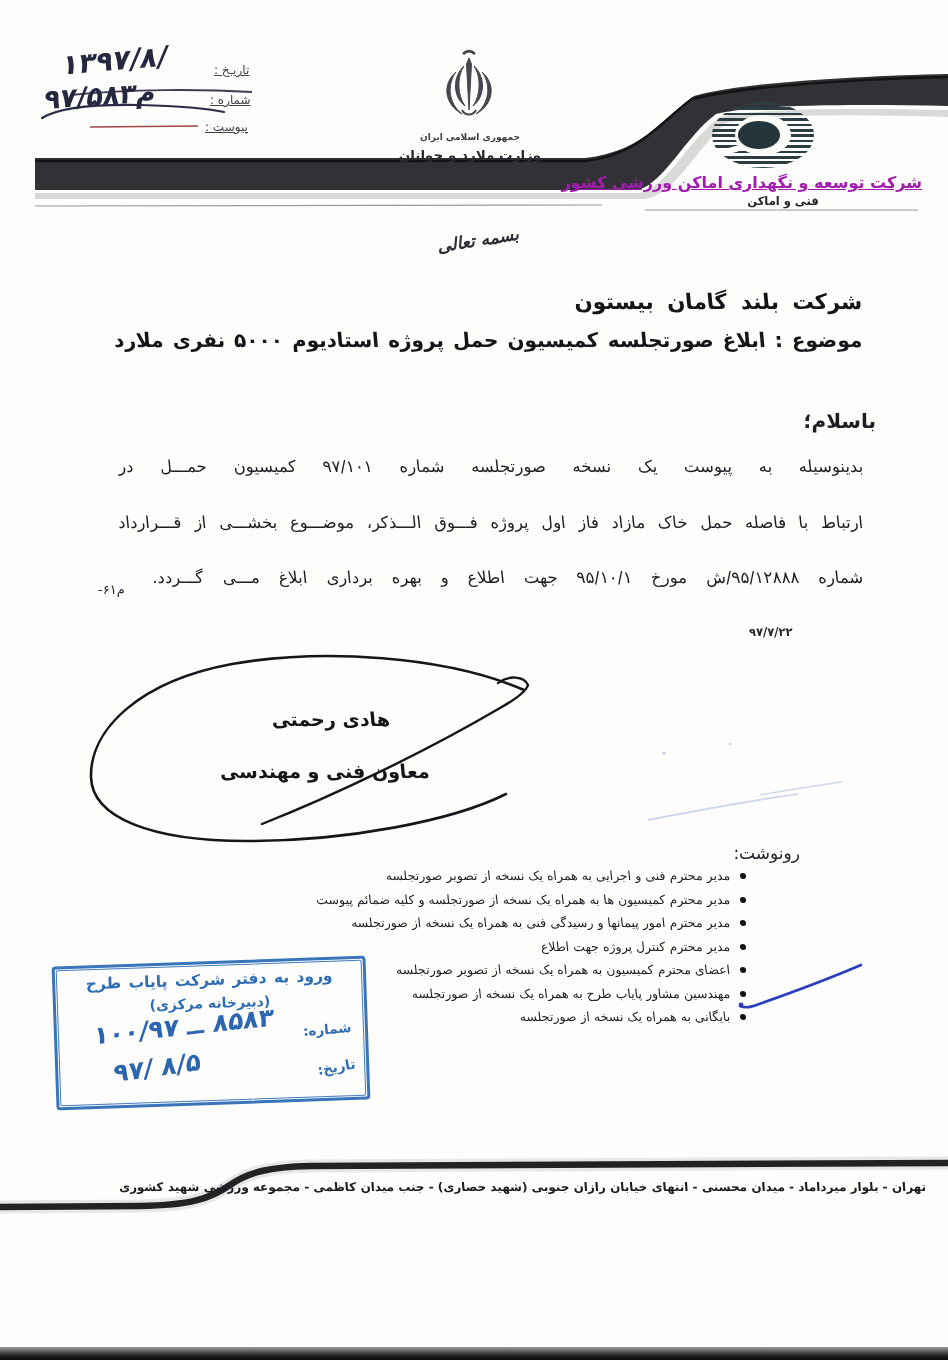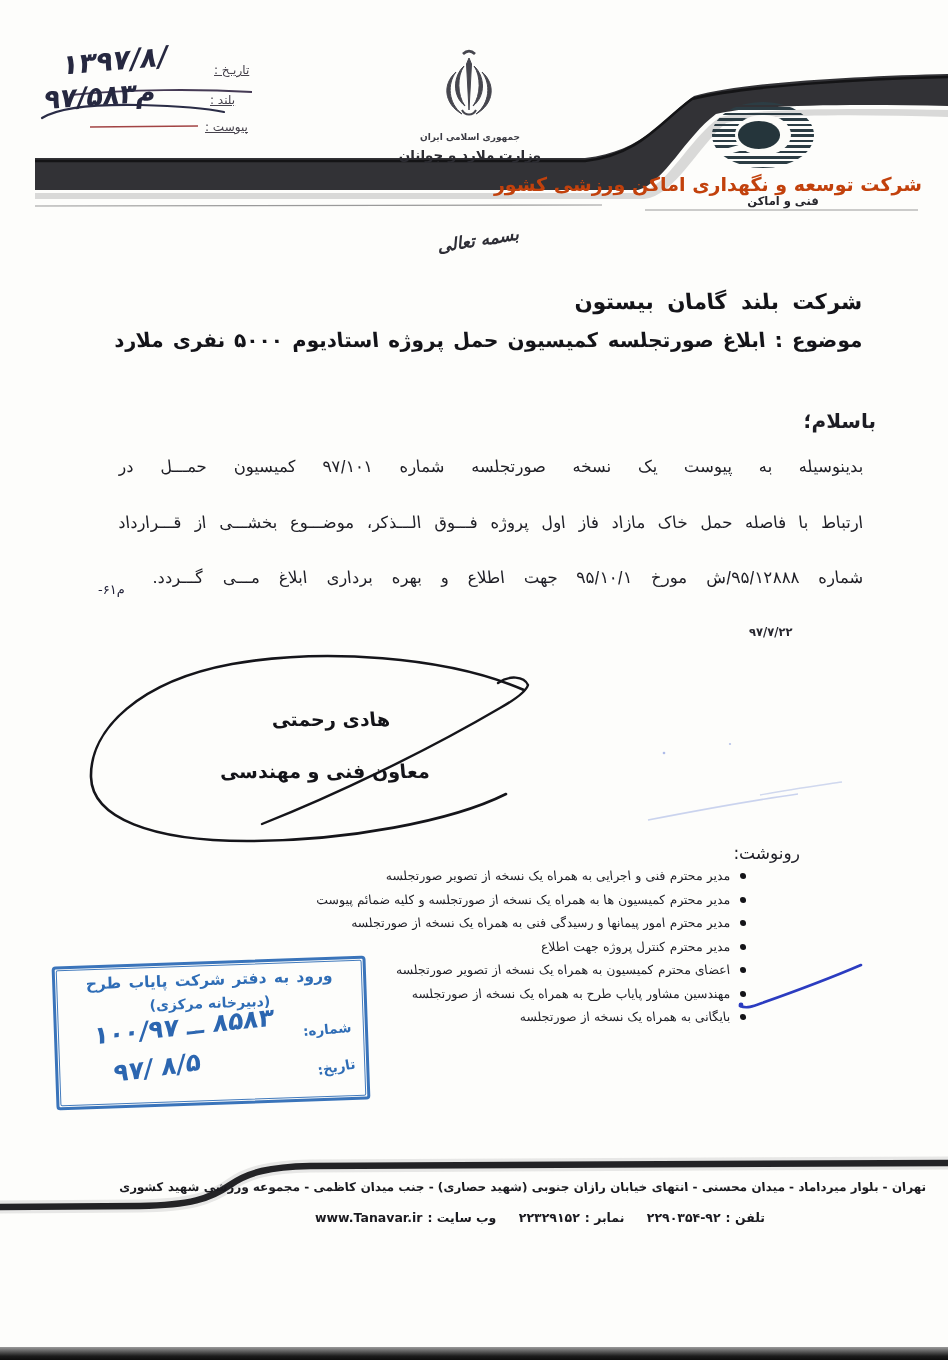--- a/index.html
+++ b/index.html
@@ -21,21 +21,21 @@
   .emblem-caption{left:402px;top:132px;width:136px;font-size:9px;font-weight:bold;color:#3c3c44;}
   .ministry{left:390px;top:147px;width:160px;font-size:13.5px;font-weight:bold;color:#2c2c32;}
 
   
   .logo{position:absolute;left:712px;top:102px;width:102px;height:66px;z-index:2;}
   .logo-stripes{position:absolute;inset:0;border-radius:50%;
      background:repeating-linear-gradient(180deg,#2c3d44 0 2.6px,rgba(255,255,255,0) 2.6px 5.4px);}
   .logo-gap{position:absolute;left:-6%;top:63%;width:72%;height:6px;background:#fdfdfb;transform:rotate(-16deg);}
   .logo-ring{position:absolute;inset:19% 23%;border-radius:50%;background:#fcfcf9;}
   .logo-core{position:absolute;left:25%;top:29%;width:42%;height:42%;border-radius:50%;background:#25353b;}
-  .company{left:638px;top:173px;width:284px;font-size:19px;font-weight:bold;color:#c2410c;}
+  .company{left:638px;top:173px;width:284px;font-size:16px;font-weight:bold;color:#a21caf;text-decoration:underline;}
   .division{left:728px;top:194px;width:110px;font-size:11.5px;font-weight:bold;color:#26262c;}
 
   .besmele{left:408px;top:230px;width:140px;font-size:17px;font-weight:bold;font-style:italic;
            transform:rotate(-9deg);color:#2e2e36;text-align:center;}
 
   .recipient{right:86px;top:289px;font-size:21.5px;font-weight:bold;transform:skewX(5deg);
              color:#141419;word-spacing:6px;}
   .subject{right:86px;top:328px;font-size:20px;font-weight:bold;transform:skewX(5deg);
            color:#141419;word-spacing:2px;}
   .salutation{right:72px;top:409px;font-size:20px;font-weight:600;}
@@ -113,21 +113,21 @@
 
     <circle cx="741" cy="1005" r="2.4" fill="#2b3cc0"></circle>
     <path d="M740,1006 C747,1009 754,1006 762,1003 C796,991 833,977 861,965" stroke="#2b3cc0" stroke-width="2.6" fill="none" stroke-linecap="round"></path>
 
     <path d="M0,1207 L140,1206 C190,1205 210,1199 230,1185 C248,1172 270,1167 310,1166 L948,1163" stroke="#9a9a9a" stroke-width="13" opacity="0.22" fill="none"></path>
     <path d="M0,1207 L140,1206 C190,1205 210,1199 230,1185 C248,1172 270,1167 310,1166 L948,1163" stroke="#232326" stroke-width="6.5" fill="none"></path>
   </svg>
 
   <div class="txt lh-label" style="left:214px;top:63px;">تاریـخ :</div>
   <div class="txt hand hand-date ltr">۱۳۹۷/۸/</div>
-  <div class="txt lh-label" style="left:210px;top:93px;">بلند :</div>
+  <div class="txt lh-label" style="left:210px;top:93px;">شماره :</div>
   <div class="txt hand hand-num ltr">۹۷/۵۸۳م</div>
   <div class="txt lh-label" style="left:205px;top:120px;">پیوست :</div>
 
   <svg class="emblem" viewBox="0 0 62 84">
     <g fill="#46464e" stroke="#46464e">
       <path d="M25,8 Q31,2 37,8" fill="none" stroke-width="2.6"></path>
       <path d="M31,12 L33.5,18 L31,64 L28.5,18 Z" stroke-width="1"></path>
       <path d="M26,20 C15,30 14,50 27,60 C19,49 19,30 26,20 Z" stroke-width="1"></path>
       <path d="M36,20 C47,30 48,50 35,60 C43,49 43,30 36,20 Z" stroke-width="1"></path>
       <path d="M18,26 C4,38 6,58 24,68 C10,57 9,38 18,26 Z" stroke-width="1"></path>
@@ -199,20 +199,15 @@
     <div class="stamp-inner"></div>
     <div class="stamp-l1">ورود به دفتر شرکت پایاب طرح</div>
     <div class="stamp-l2">(دبیرخانه مرکزی)</div>
     <div class="stamp-num-label">شماره:</div>
     <div class="stamp-num-value ltr">۱۰۰/۹۷ ــ ۸۵۸۳</div>
     <div class="stamp-date-label">تاریخ:</div>
     <div class="stamp-date-value ltr">۹۷/ ۸/۵</div>
   </div>
 
   <div class="txt footer-address">تهران - بلوار میرداماد - میدان محسنی - انتهای خیابان رازان جنوبی (شهید حصاری) - جنب میدان کاظمی - مجموعه ورزشی شهید کشوری</div>
-  <div class="txt footer-contact">
-    <span class="lbl">تلفن :</span><span class="num">۲۲۹۰۳۵۴-۹۲</span>
-    <span class="lbl">نمابر :</span><span class="num">۲۲۳۲۹۱۵۲</span>
-    <span class="lbl">وب سایت :</span><span class="num web">www.Tanavar.ir</span>
-  </div>
 
   <div class="bottom-band"></div>
 </div>
 
 </body></html>

